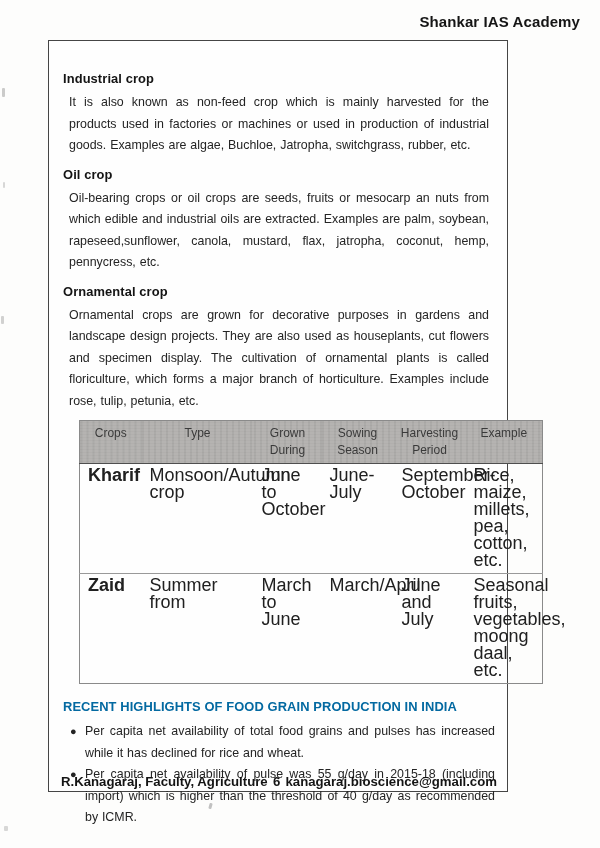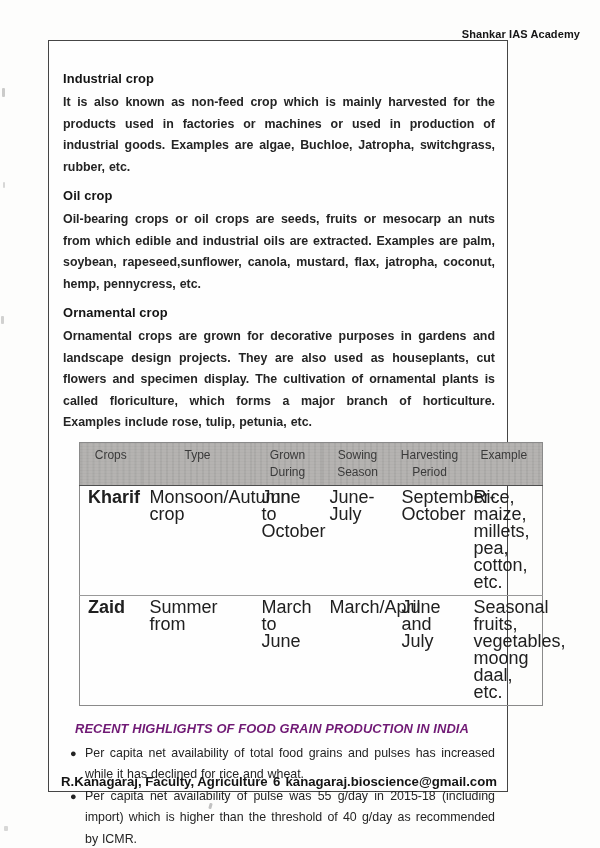--- a/index.html
+++ b/index.html
@@ -4,37 +4,37 @@
 <style>
   html,body{margin:0;padding:0;}
   body{
     width:600px;height:848px;position:relative;overflow:hidden;
     background:#fdfdfc;
     font-family:"Liberation Sans","DejaVu Sans",sans-serif;
     color:#1d1d1d;
     -webkit-font-smoothing:antialiased;
   }
   .brand{
-    position:absolute;top:28px;right:20px;
-    font-weight:bold;font-size:11px;letter-spacing:.1px;color:#151515;
+    position:absolute;top:13px;right:20px;
+    font-weight:bold;font-size:15px;letter-spacing:.1px;color:#151515;
   }
   .page-box{
     position:absolute;left:48px;top:40px;width:460px;height:752px;
     border:1.5px solid #454545;box-sizing:border-box;
     padding:26px 12px 0 14px;
     background:#fefefe;
   }
   .section-heading{
     font-size:12.9px;font-weight:bold;color:#141414;
     margin:10px 0 6px 0;letter-spacing:.1px;
   }
   .section-heading.first{margin-top:4px;}
   .body-text{
     font-size:12.4px;line-height:21.5px;text-align:justify;
-    margin:0;color:#242424;word-spacing:.5px;font-weight:bold;
+    margin:6px;color:#242424;word-spacing:.5px;
   }
   
   table.seasons{
     border-collapse:collapse;table-layout:fixed;
     width:463px;margin:8px 0 0 16px;
     border:1px solid #8a8a8a;
   }
   table.seasons thead th{
     background:#b1afad;
     background-image:
@@ -45,22 +45,22 @@
     border-bottom:1.5px solid #4e4e4e;
   }
   table.seasons td{
     vertical-align:top;font-size:18px;line-height:17px;
     padding:3px 4px 4px 8px;color:#202020;
     border-top:1px solid #999;
   }
   table.seasons tbody tr:first-child td{border-top:none;}
   td.crop-name{font-weight:bold;color:#101010;}
   .highlights-heading{
-    font-size:12.9px;font-weight:bold;color:#701a75;
-    margin:15px 0 7px 12px;letter-spacing:.1px;font-style:italic;
+    font-size:12.9px;font-weight:bold;color:#0369a1;
+    margin:15px 0 7px 0;letter-spacing:.1px;
   }
   .bullet{
     display:flex;font-size:12.4px;line-height:21.5px;color:#242424;
   }
   .bullet .dot{width:22px;padding-left:7px;box-sizing:border-box;font-size:11px;line-height:21.5px;}
   .bullet .txt{flex:1;text-align:justify;word-spacing:.4px;}
   .page-footer{
     position:absolute;left:12px;right:10px;bottom:2px;
     display:flex;justify-content:space-between;align-items:flex-end;
     font-weight:bold;font-size:13.2px;color:#141414;

